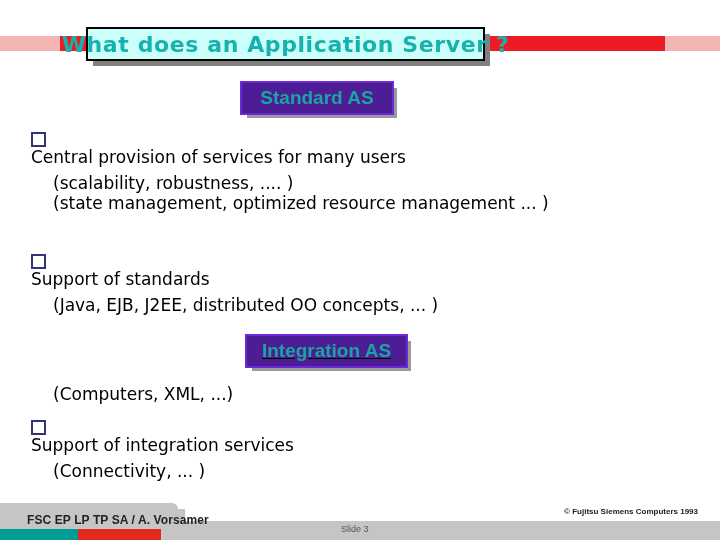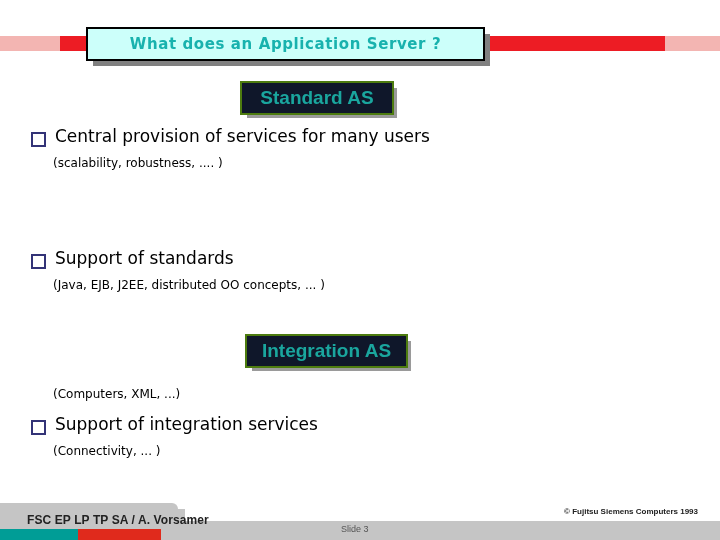--- a/index.html
+++ b/index.html
@@ -49,91 +49,92 @@
     width: 395px;
     height: 30px;
     border: 2px solid #000000;
     background: #ccfffa;
     display: flex;
     align-items: center;
     justify-content: center;
   }
   #title-text {
     font-family: "DejaVu Sans", sans-serif;
-    font-size: 15px;
+    font-size: 22px;
     font-weight: bold;
     letter-spacing: 0.6px;
     color: #18b2ae;
     white-space: nowrap;
   }
 
   
   .sec-wrap { position: absolute; }
   .sec-shadow {
     position: absolute;
     left: 7px;
     top: 7px;
     background: #9a9a9a;
   }
   .sec-box {
     position: absolute;
     left: 0;
     top: 0;
-    border: 2px solid #4d7c0f;
-    background: #0f172a;
+    border: 2px solid #6d28d9;
+    background: #4c1d95;
     display: flex;
     align-items: center;
     justify-content: center;
   }
   .sec-text {
     font-family: "Liberation Sans", sans-serif;
     font-size: 19px;
     font-weight: bold;
     color: #1aa69e;
     white-space: nowrap;
   }
 
   #sec-standard  { left: 240px; top: 81px; }
   #sec-standard .sec-box,
   #sec-standard .sec-shadow { width: 150px; height: 30px; }
 
   #sec-integration { left: 245px; top: 334px; }
   #sec-integration .sec-box,
-  #sec-integration .sec-shadow { width: 159px; height: 30px; }
+  #sec-integration .sec-shadow { width: 159px; height: 30px; text-decoration: underline; }
 
   
   .bullet-block {
     position: absolute;
     left: 31px;
     width: 660px;
   }
   .bullet-line-main {
     display: flex;
     align-items: flex-start;
     white-space: nowrap;
+    flex-direction: column;
   }
   .bullet-marker {
     display: inline-block;
     width: 11px;
     height: 11px;
     border: 2px solid #333377;
     background: transparent;
     margin-right: 9px;
     margin-top: 6px;
     flex: 0 0 auto;
   }
   .bullet-text {
     font-family: "DejaVu Sans", sans-serif;
     font-size: 17px;
     color: #000000;
     line-height: 20px;
   }
   .bullet-sub {
     font-family: "DejaVu Sans", sans-serif;
-    font-size: 12px;
+    font-size: 17px;
     color: #000000;
     line-height: 20px;
     margin-left: 22px;
     margin-top: 6px;
     white-space: nowrap;
   }
 
   #bullet-0 { top: 126px; }
   #bullet-1 { top: 187px; }
   #bullet-2 { top: 248px; }
@@ -237,20 +238,21 @@
 
 <div class="bullet-block" id="bullet-0">
   <div class="bullet-line-main">
     <span class="bullet-marker"></span>
     <span class="bullet-text">Central provision of services for many users</span>
   </div>
   <div class="bullet-sub">(scalability, robustness, .... )</div>
 </div>
 
 <div class="bullet-block" id="bullet-1">
+  <div class="bullet-sub">(state management, optimized resource management ... )</div>
 </div>
 
 <div class="bullet-block" id="bullet-2">
   <div class="bullet-line-main">
     <span class="bullet-marker"></span>
     <span class="bullet-text">Support of standards</span>
   </div>
   <div class="bullet-sub">(Java, EJB, J2EE, distributed OO concepts, ... )</div>
 </div>
 

